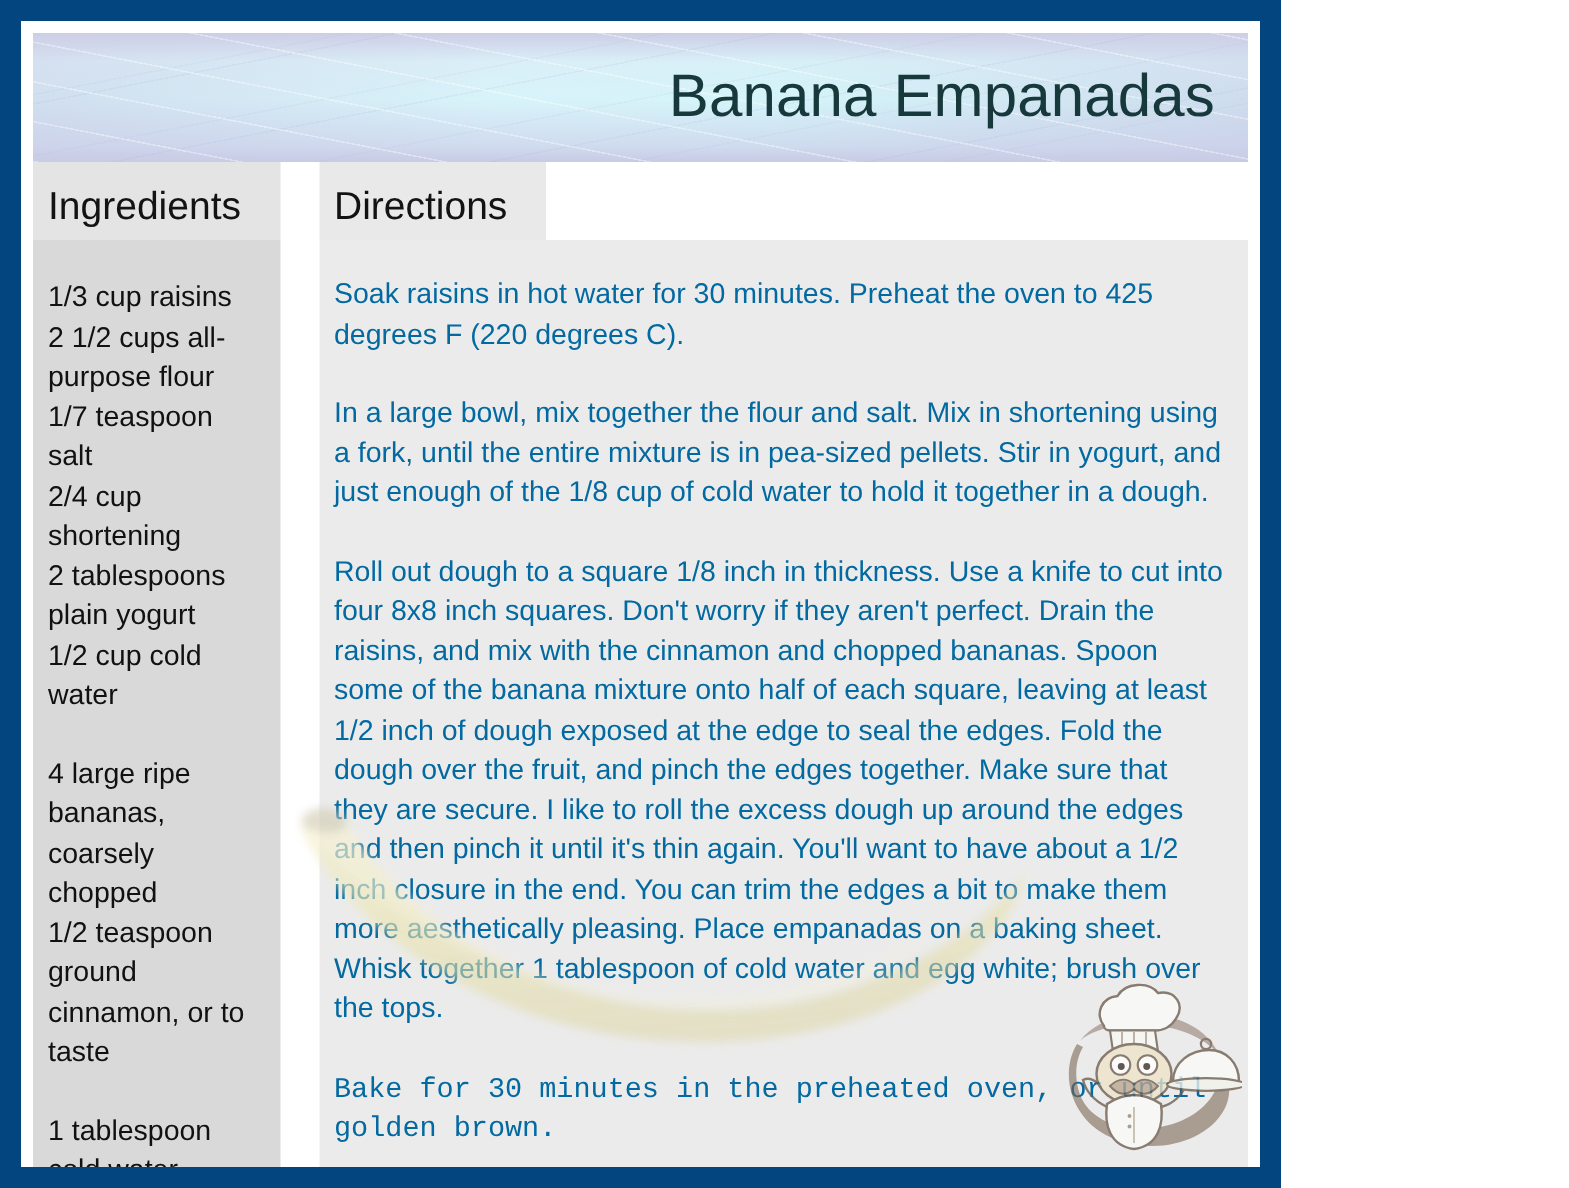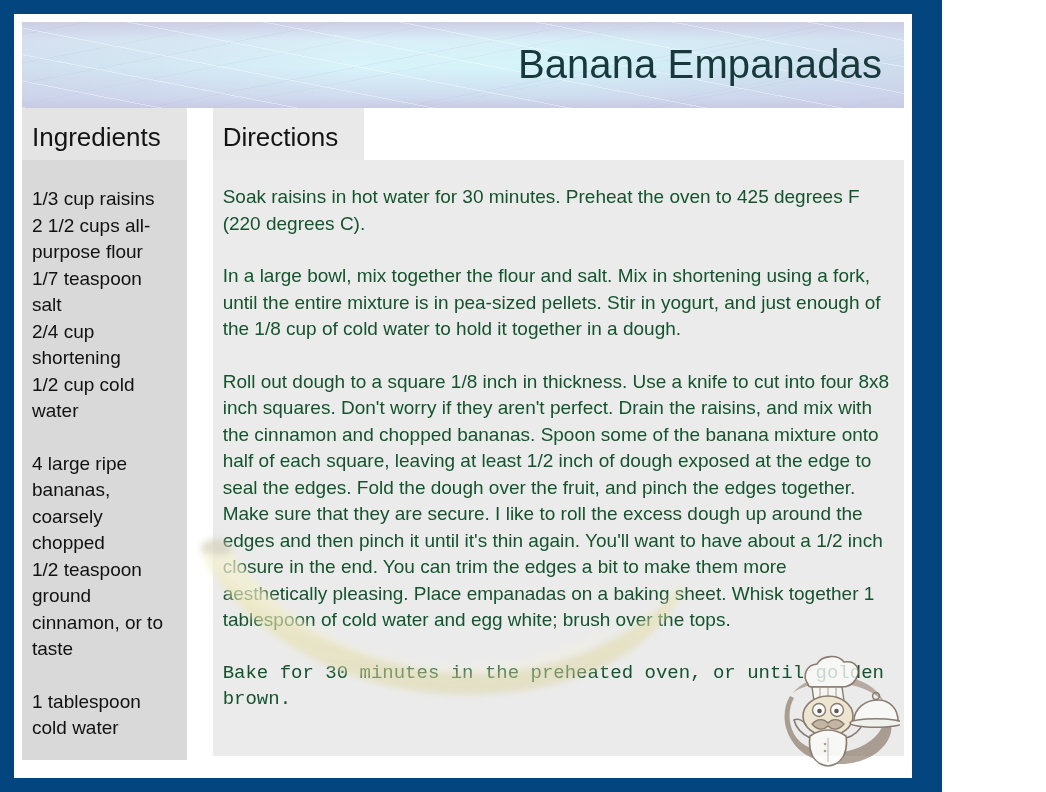--- a/index.html
+++ b/index.html
@@ -10,25 +10,25 @@
   body {
     width: 1046px;
     height: 792px;
     font-family: "Liberation Sans", sans-serif;
     overflow: hidden;
   }
 
   
   #recipe-card {
     position: relative;
-    width: 942px;
+    width: 854px;
     height: 792px;
     box-sizing: border-box;
     background: #02457f;
-    padding: 14px 30px 14px 14px;
+    padding: 14px 14px 14px 14px;
   }
   #card-inner {
     position: relative;
     width: 100%;
     height: 100%;
     background: #ffffff;
     box-sizing: border-box;
     padding: 8px 8px 0 8px;
     overflow: hidden;
   }
@@ -113,21 +113,21 @@
   .ing-line {
     font-size: 19px;
     line-height: 26.5px;
     color: #111111;
   }
   .ing-gap { height: 26px; }
 
   .dir-para {
     font-size: 19px;
     line-height: 26.5px;
-    color: #14532d;
+    color: #0369a1;
     margin: 0 0 26px 0;
   }
   .dir-para:last-child { margin-bottom: 0; font-family: Liberation Mono, monospace; }
 
   
   #banana-watermark {
     position: absolute;
     left: 178px;
     top: 496px;
     width: 500px;
@@ -162,20 +162,21 @@
 
     <div id="columns">
 
       <div class="panel" id="ingredients-panel">
         <div class="section-tab">Ingredients</div>
         <div class="panel-body" id="ingredients-body">
             <div class="ing-line">1/3 cup raisins</div>
             <div class="ing-line">2 1/2 cups all-purpose flour</div>
             <div class="ing-line">1/7 teaspoon salt</div>
             <div class="ing-line">2/4 cup shortening</div>
+            <div class="ing-line">2 tablespoons plain yogurt</div>
             <div class="ing-line">1/2 cup cold water</div>
             <div class="ing-gap"></div>
             <div class="ing-line">4 large ripe bananas, coarsely chopped</div>
             <div class="ing-line">1/2 teaspoon ground cinnamon, or to taste</div>
             <div class="ing-gap"></div>
             <div class="ing-line">1 tablespoon cold water</div>
           </div>
       </div>
 
       <div class="panel" id="directions-panel">

